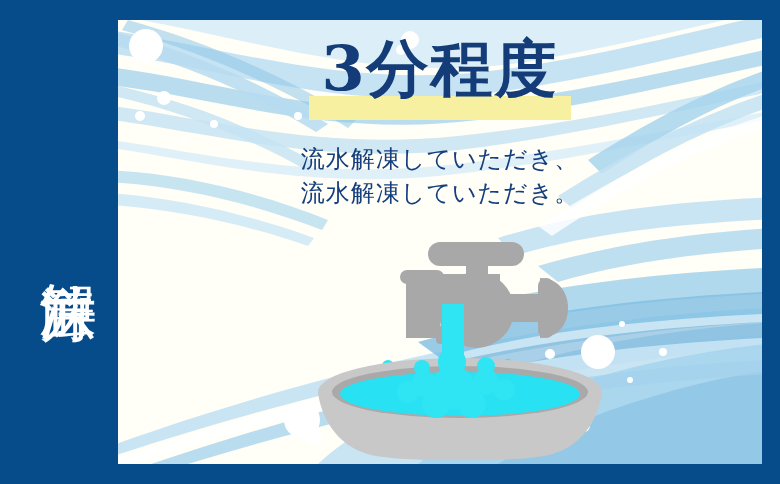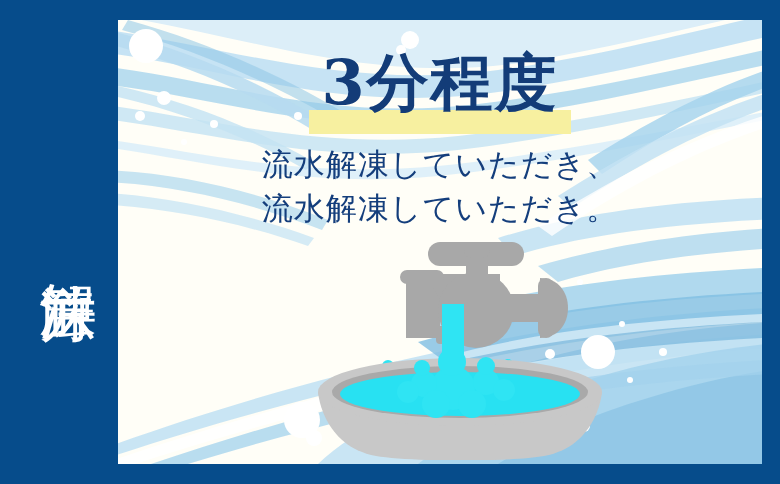--- a/index.html
+++ b/index.html
@@ -56,21 +56,20 @@
   .headline-wrap {
     position: absolute;
     left: 0;
     top: 16px;
     width: 644px;
     text-align: center;
   }
   .hl-inner {
     position: relative;
     display: inline-block;
-    margin-top: 14px;
   }
   .hl-band {
     position: absolute;
     left: -12px;
     right: -12px;
     top: 60px;
     height: 24px;
     background: #F7F0A0;
     z-index: 0;
   }
@@ -87,21 +86,21 @@
   }
 
   
   .subtitle {
     position: absolute;
     left: 0;
     top: 122px;
     width: 644px;
     text-align: center;
     color: #143E7C;
-    font-size: 31px;
+    font-size: 24px;
     line-height: 1.42;
     font-weight: 400;
     letter-spacing: 1px;
     font-family: "DejaVu Serif", "Liberation Serif", serif;
   }
   .subtitle span { display: block; white-space: nowrap; }
 
   
   .illus {
     position: absolute;

